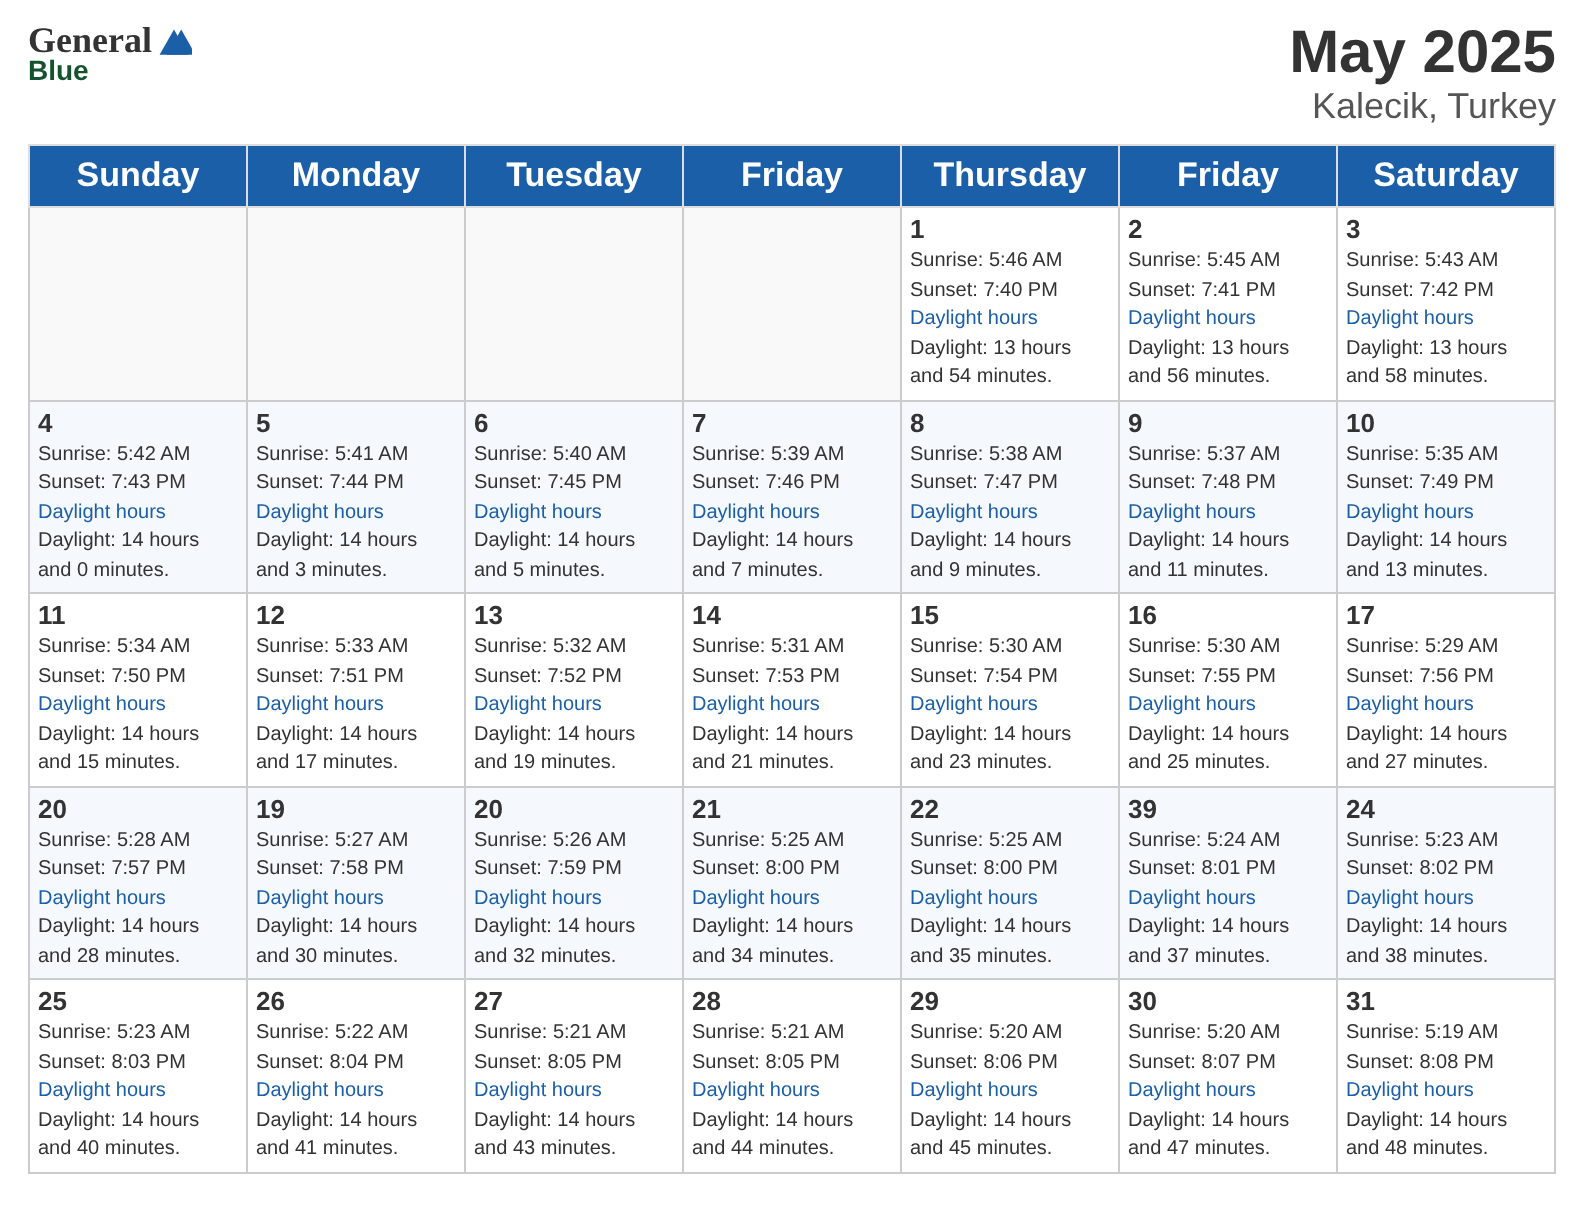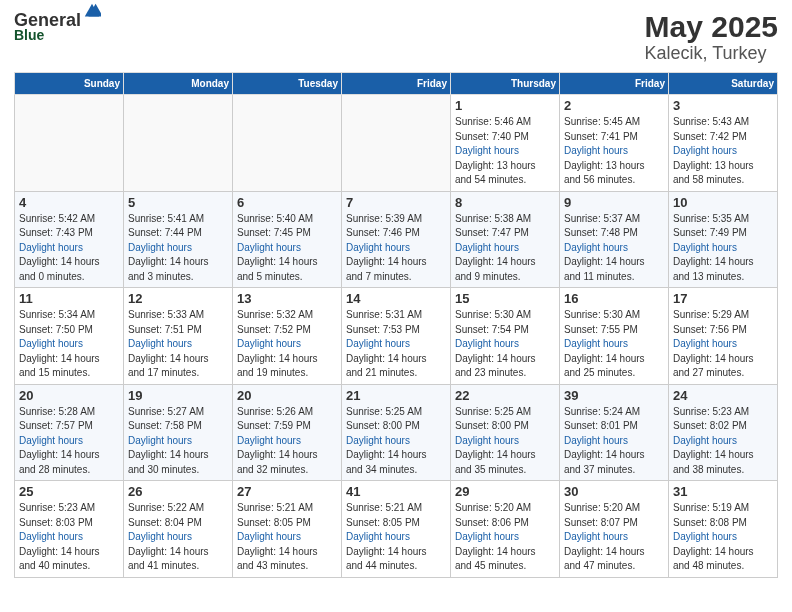--- a/index.html
+++ b/index.html
@@ -36,42 +36,43 @@
       font-weight: bold;
       color: #14532d;
     }
     .logo-icon {
       width: 18px;
       height: 18px;
       margin-left: 2px;
       margin-top: -8px;
     }
     .title-area {
+      text-align: right;
     }
     .month-year {
       font-size: 30px;
       font-weight: bold;
       color: #333;
       line-height: 1.1;
     }
     .location {
       font-size: 18px;
       color: #555;
     }
     .calendar {
       width: 100%;
       border-collapse: collapse;
       table-layout: fixed;
     }
     .calendar th {
       background-color: #1a5fa8;
       color: #fff;
-      text-align: right;
+      text-align: center;
       padding: 5px 3px;
-      font-size: 10px;
+      font-size: 17px;
       font-weight: bold;
       border: 1px solid #ddd;
     }
     .calendar td {
       border: 1px solid #ccc;
       vertical-align: top;
       padding: 3px 4px;
       height: 82px;
       background: #fff;
     }
@@ -97,21 +98,21 @@
       font-weight: normal;
     }
   </style>
 </head>
 <body>
 
 <div class="page">
   <div class="header">
     <div class="logo">
       <div style="display:flex;flex-direction:column;align-items:flex-start;">
-        <div style="display:flex;align-items:flex-start;">
+        <div style="display:flex;align-items:flex-end;font-family:Liberation Serif, serif;">
           <span class="logo-text-general">General</span>
           <svg class="logo-icon" viewBox="0 0 20 20">
             <polygon points="2,16 10,2 18,16" fill="#1a5fa8"></polygon>
             <polygon points="10,16 18,2 26,16" fill="#1a5fa8" transform="translate(-4,0)"></polygon>
           </svg>
         </div>
         <span class="logo-text-blue" style="margin-top:-4px;">Blue</span>
       </div>
     </div>
     <div class="title-area">
@@ -248,21 +249,21 @@
           </td>
           <td>
             <div class="day-number">26</div>
             <div class="day-info">Sunrise: 5:22 AM<br>Sunset: 8:04 PM<br><span class="highlight">Daylight hours</span><br>Daylight: 14 hours<br>and 41 minutes.</div>
           </td>
           <td>
             <div class="day-number">27</div>
             <div class="day-info">Sunrise: 5:21 AM<br>Sunset: 8:05 PM<br><span class="highlight">Daylight hours</span><br>Daylight: 14 hours<br>and 43 minutes.</div>
           </td>
           <td>
-            <div class="day-number">41</div>
+            <div class="day-number">28</div>
             <div class="day-info">Sunrise: 5:21 AM<br>Sunset: 8:05 PM<br><span class="highlight">Daylight hours</span><br>Daylight: 14 hours<br>and 44 minutes.</div>
           </td>
           <td>
             <div class="day-number">29</div>
             <div class="day-info">Sunrise: 5:20 AM<br>Sunset: 8:06 PM<br><span class="highlight">Daylight hours</span><br>Daylight: 14 hours<br>and 45 minutes.</div>
           </td>
           <td>
             <div class="day-number">30</div>
             <div class="day-info">Sunrise: 5:20 AM<br>Sunset: 8:07 PM<br><span class="highlight">Daylight hours</span><br>Daylight: 14 hours<br>and 47 minutes.</div>
           </td>

